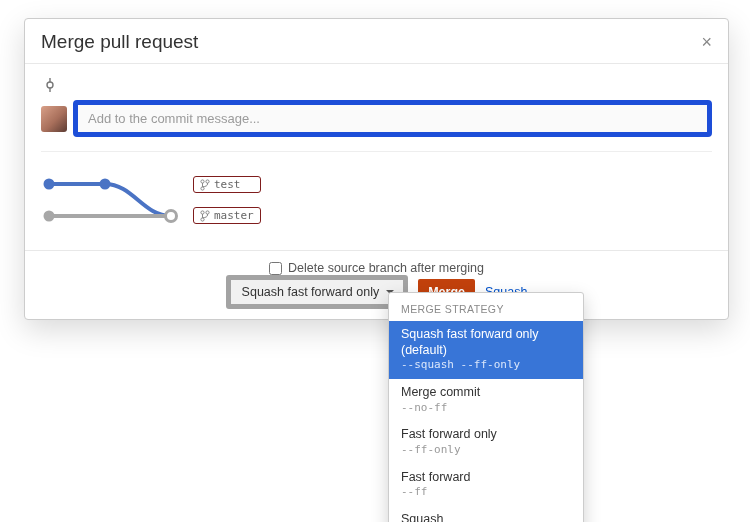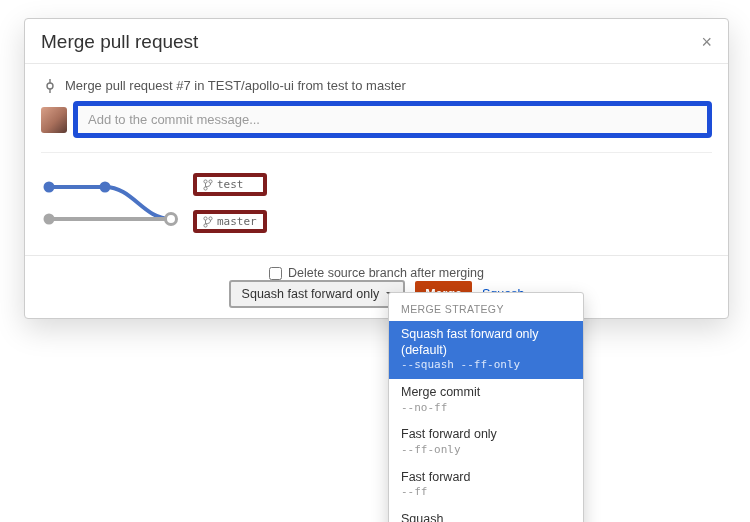--- a/index.html
+++ b/index.html
@@ -81,21 +81,21 @@
     align-items: center;
     gap: 10px;
     padding: 6px 2px 22px 2px;
   }
   .graph { width: 140px; height: 56px; flex-shrink:0; }
   .branch-tags { display: flex; flex-direction: column; gap: 14px; }
   .branch-tag {
     display: inline-flex;
     align-items: center;
     gap: 4px;
-    border: 4px solid #7f1d1d;
+    border: 1px solid #7f1d1d;
     border-radius: 3px;
     padding: 1px 6px;
     font-family: "SFMono-Regular", Consolas, monospace;
     font-size: 11px;
     color: #666;
     background: #fff;
   }
   .branch-tag svg { display:block; }
   .dialog-footer {
     border-top: 1px solid #e8e8e8;
@@ -112,21 +112,21 @@
     color: #555;
     font-size: 12.5px;
   }
   .footer-actions {
     display: flex;
     align-items: center;
     gap: 10px;
   }
   .strategy-btn {
     background: #f1f1f1;
-    border: 2px solid #a3a3a3;
+    border: 5px solid #a3a3a3;
     border-radius: 3px;
     padding: 5px 9px 5px 11px;
     font-size: 12.5px;
     color: #333;
     display: inline-flex;
     align-items: center;
     gap: 7px;
     cursor: pointer;
   }
   .caret {
@@ -197,21 +197,20 @@
 
   <div class="dialog-body">
     <div class="commit-line">
       <span class="commit-icon">
         <svg width="14" height="14" viewBox="0 0 14 14">
           <circle cx="7" cy="7" r="3" fill="none" stroke="#777" stroke-width="1.4"></circle>
           <line x1="7" y1="0" x2="7" y2="4" stroke="#777" stroke-width="1.4"></line>
           <line x1="7" y1="10" x2="7" y2="14" stroke="#777" stroke-width="1.4"></line>
         </svg>
       </span>
-      <span class="commit-msg">Merge pull request #7 in TEST/apollo-ui from test to master</span>
     </div>
 
     <div class="input-row">
       <div class="avatar"></div>
       <input class="commit-input" placeholder="Add to the commit message..." style="">
     </div>
 
     <div class="divider"></div>
 
     <div class="graph-section">

